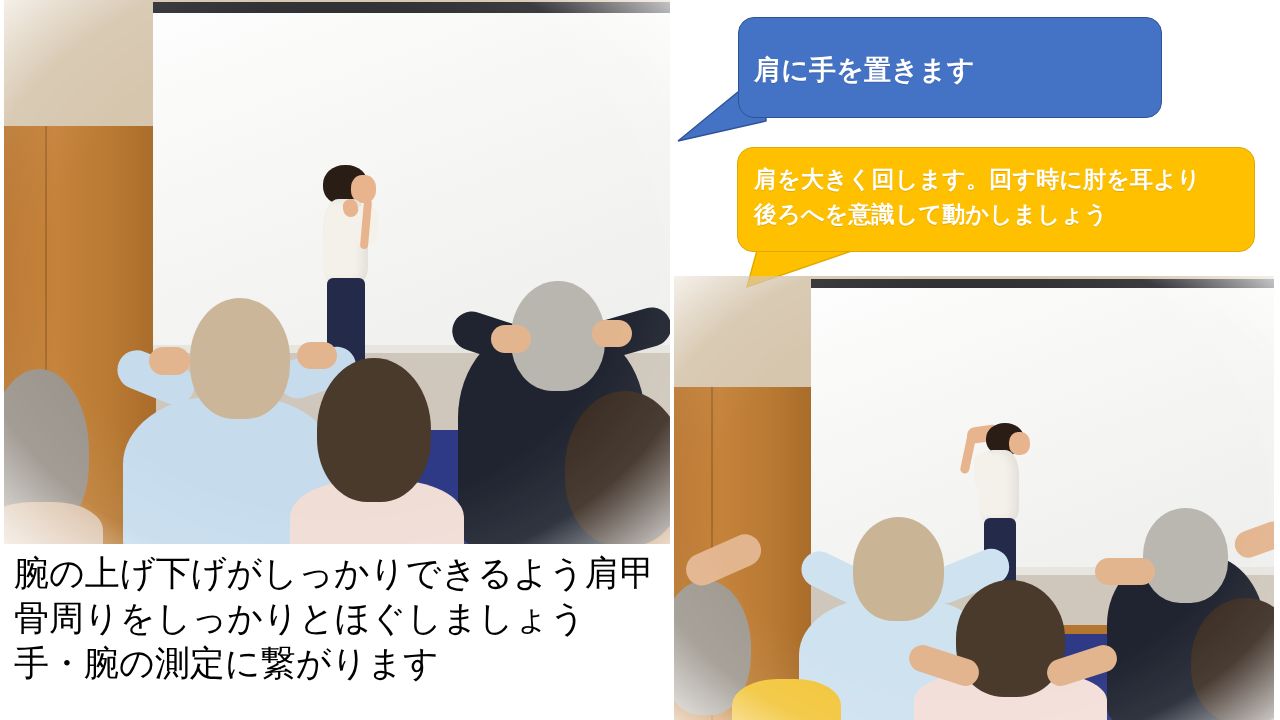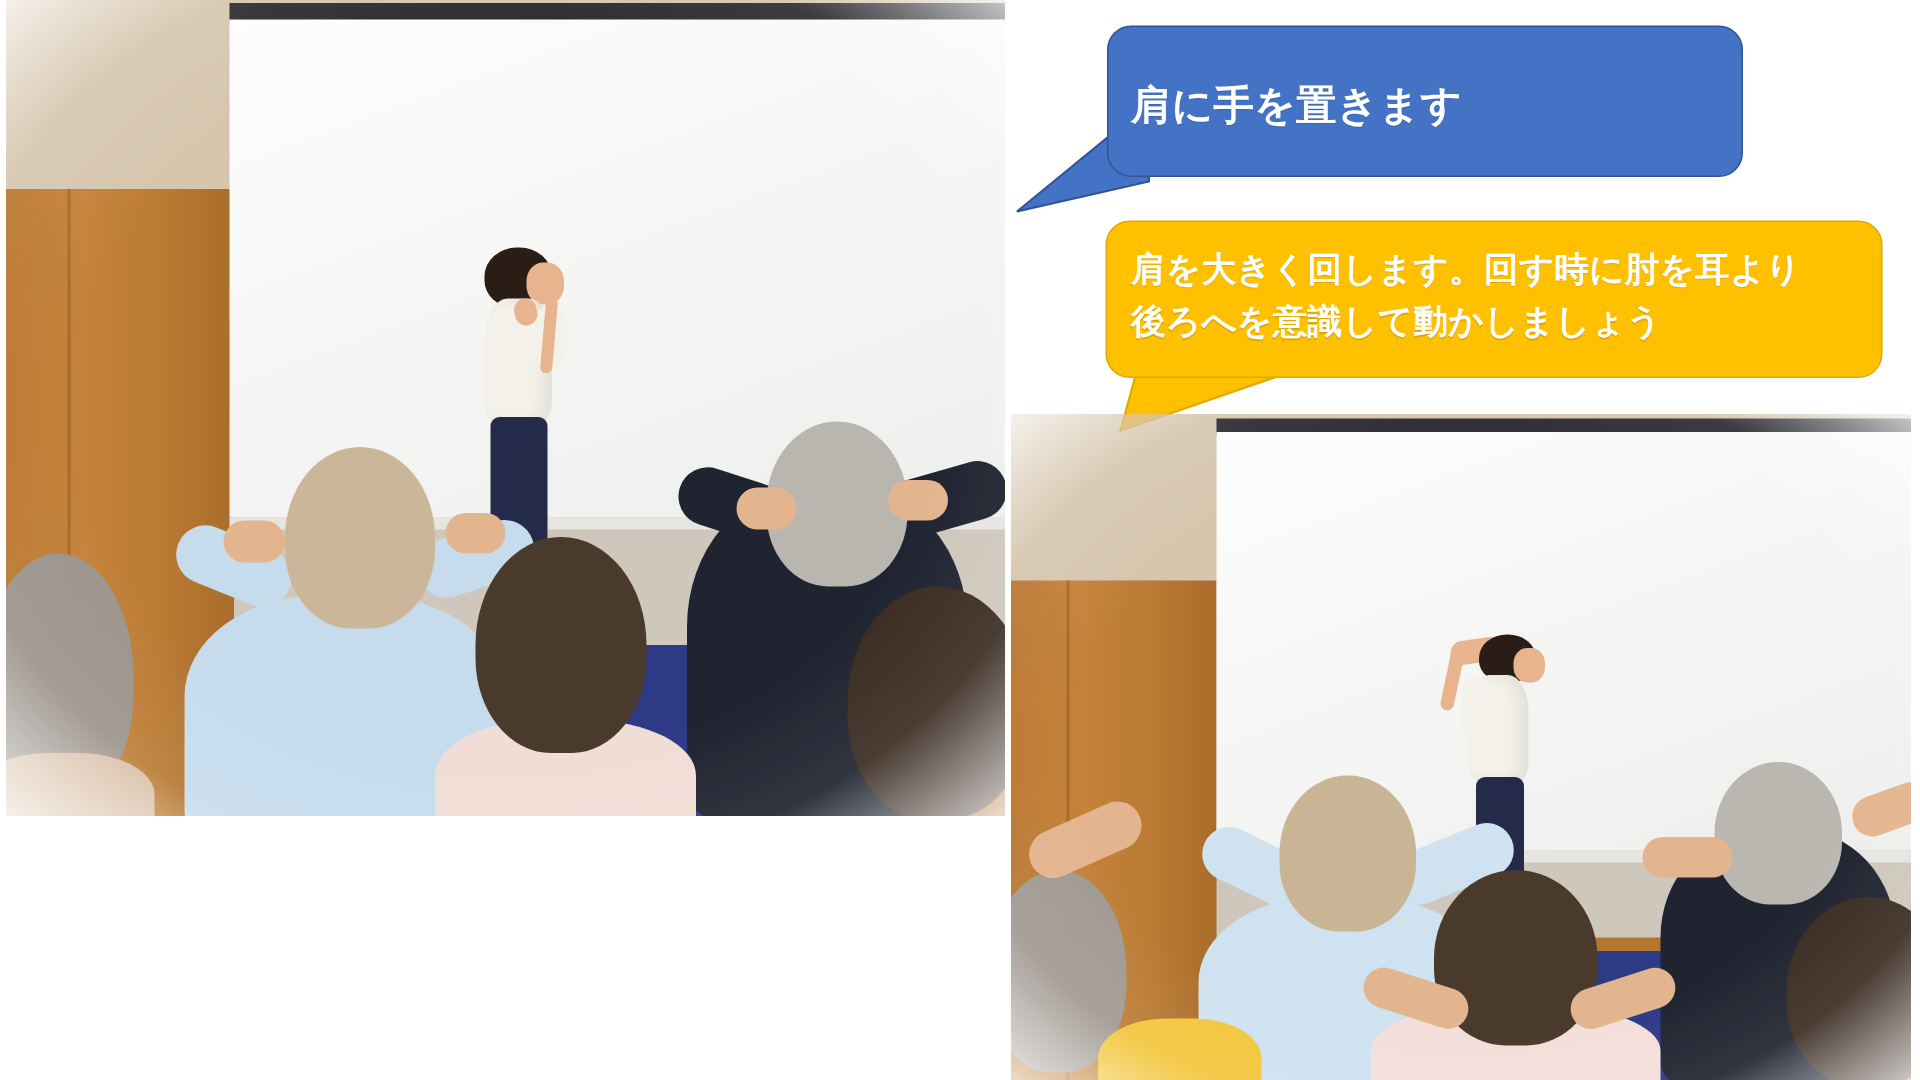--- a/index.html
+++ b/index.html
@@ -184,14 +184,17 @@
           <div class="a-arm" style="left:2%;top:60%;width:13%;height:7%;background:#e3b58f;transform:rotate(-24deg);"></div>
           <div class="a-body" style="left:10%;top:90%;width:18%;height:14%;background:#f2c63c;"></div>
 
           <div class="a-head" style="left:86%;top:72%;width:18%;height:28%;background:#3a2c22;"></div>
         </div>
 
       </div>
     </div>
   </div>
 
+  <div class="caption" style="left:14px;top:550px;width:650px;font-size:35px;line-height:45px;">腕の上げ下げがしっかりできるよう肩甲
+骨周りをしっかりとほぐしましょう
+手・腕の測定に繋がります</div>
 
 </div>
 
 </body></html>

